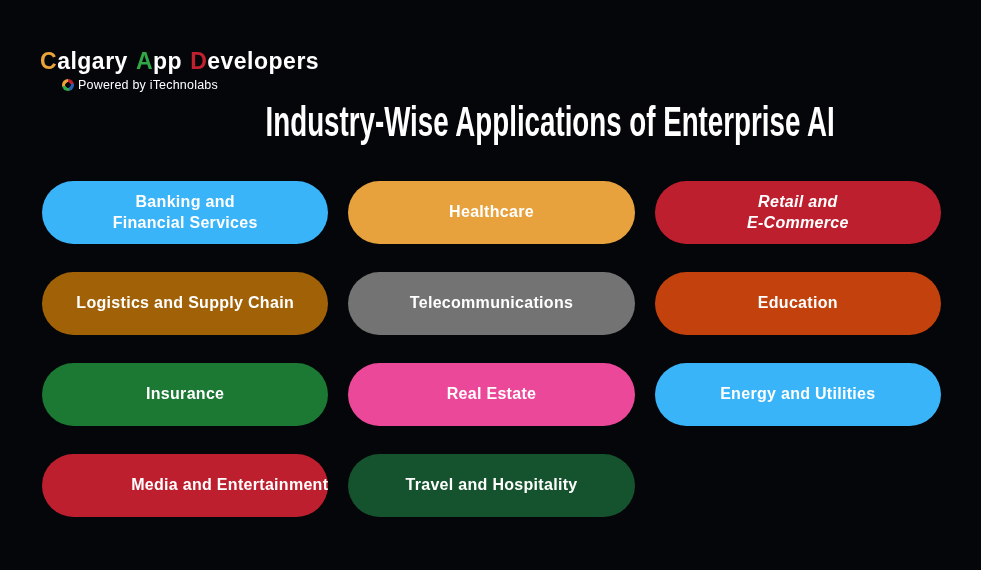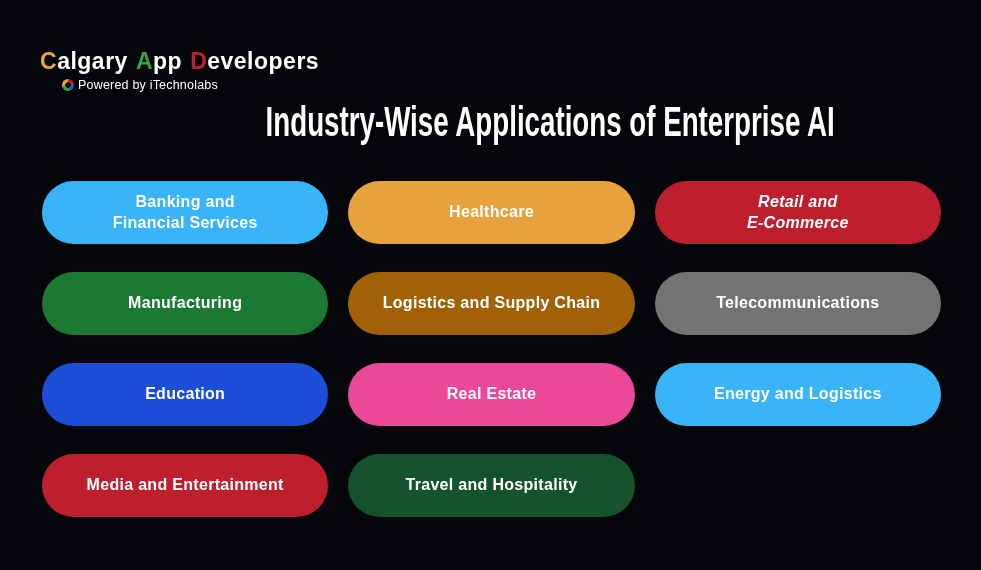--- a/index.html
+++ b/index.html
@@ -119,37 +119,37 @@
     <span class="pill-label">Banking and
 Financial Services</span>
   </div>
   <div class="pill" style="background: rgb(232, 162, 61);">
     <span class="pill-label">Healthcare</span>
   </div>
   <div class="pill" style="background: rgb(190, 31, 46); font-style: italic;">
     <span class="pill-label">Retail and
 E-Commerce</span>
   </div>
-  <div class="pill" style="background: rgb(27, 121, 52);">
-    <span class="pill-label">Manufacturing</span>
-  </div>
   <div class="pill" style="background: #a16207; text-align: right;">
     <span class="pill-label">Logistics and Supply Chain</span>
   </div>
   <div class="pill" style="background: #737373;">
     <span class="pill-label">Telecommunications</span>
   </div>
-  <div class="pill" style="background: #1d4ed8;">
+  <div class="pill" style="background: #c2410c;">
     <span class="pill-label">Education</span>
+  </div>
+  <div class="pill" style="background: rgb(27, 121, 52);">
+    <span class="pill-label">Insurance</span>
   </div>
   <div class="pill" style="background: #ec4899;">
     <span class="pill-label">Real Estate</span>
   </div>
   <div class="pill" style="background: rgb(58, 180, 249);">
-    <span class="pill-label">Energy and Logistics</span>
+    <span class="pill-label">Energy and Utilities</span>
   </div>
-  <div class="pill" style="background: rgb(190, 31, 46);">
+  <div class="pill" style="background: rgb(190, 31, 46); justify-content: flex-end;">
     <span class="pill-label">Media and Entertainment</span>
   </div>
   <div class="pill" style="background: #14532d;">
     <span class="pill-label">Travel and Hospitality</span>
   </div>
 </div>
 
 </body></html>

